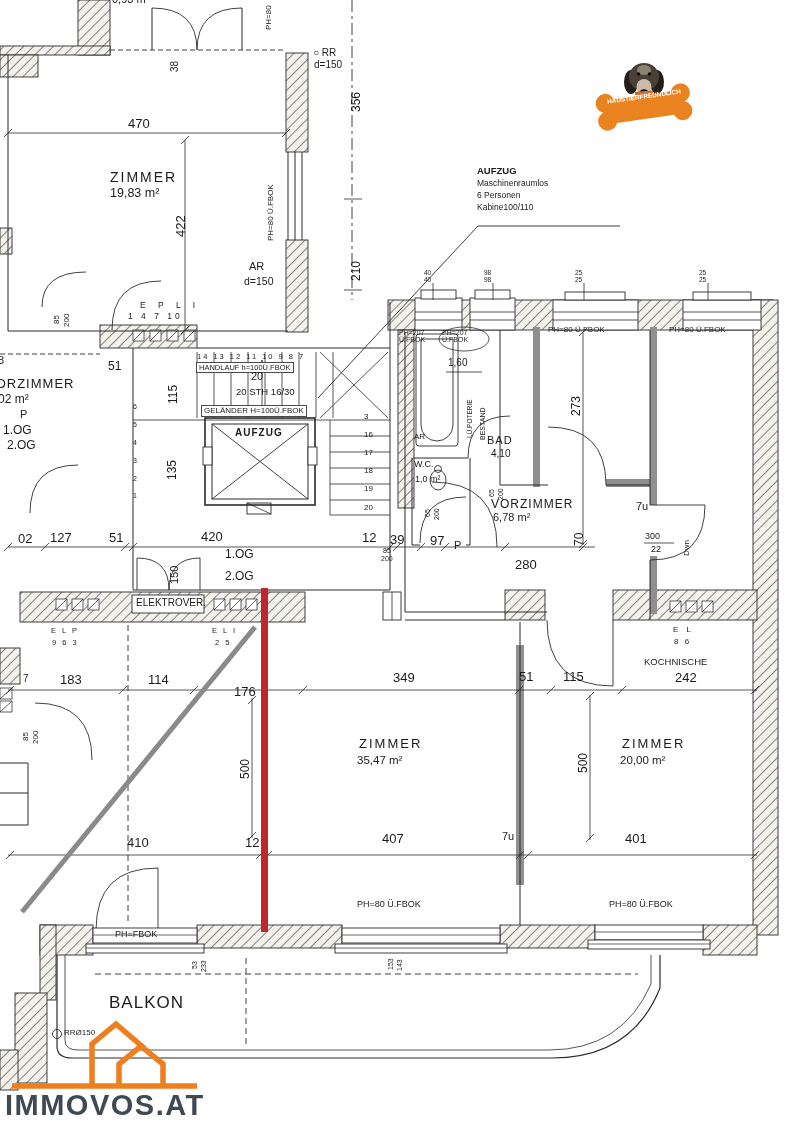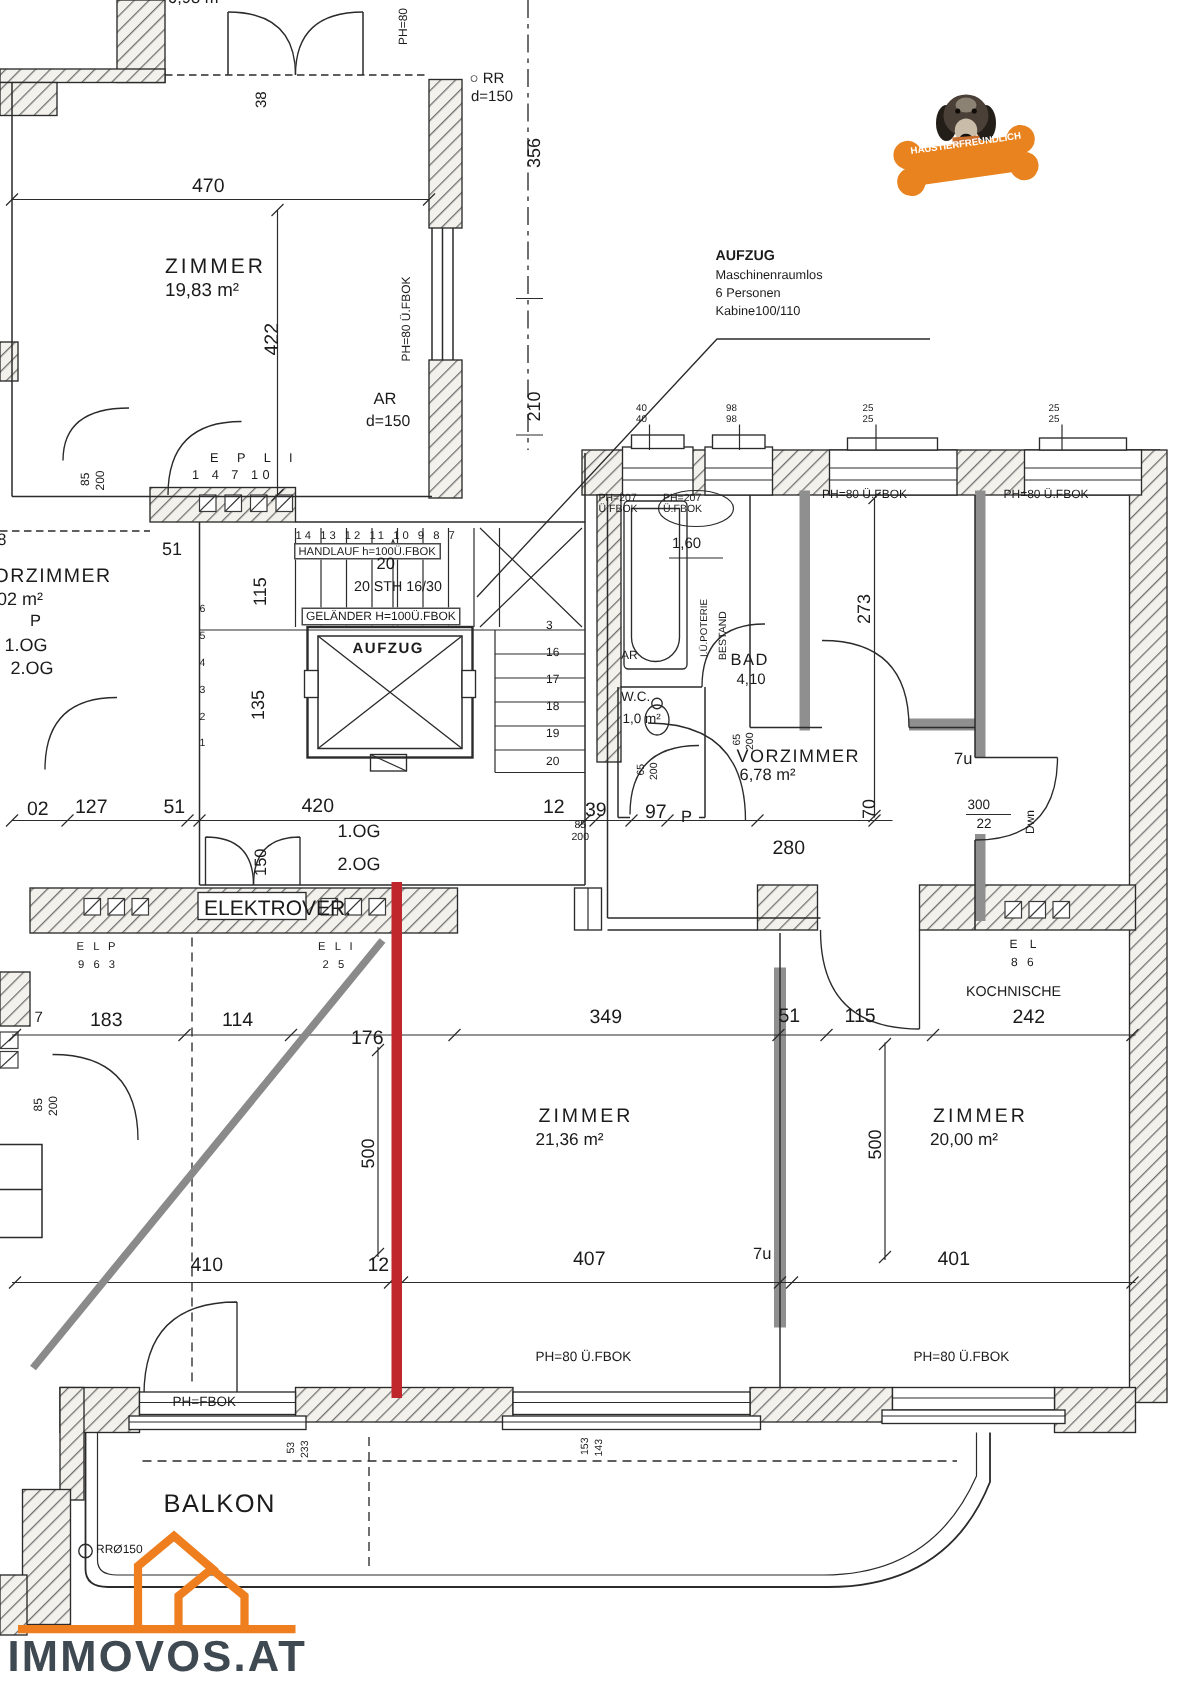--- a/index.html
+++ b/index.html
@@ -283,21 +283,21 @@
       <span class="lb" style="left: 133px; top: 403px; font-size: 7px;">6</span>
       <span class="lb" style="left: 133px; top: 421px; font-size: 7px;">5</span>
       <span class="lb" style="left: 133px; top: 439px; font-size: 7px;">4</span>
       <span class="lb" style="left: 133px; top: 457px; font-size: 7px;">3</span>
       <span class="lb" style="left: 133px; top: 475px; font-size: 7px;">2</span>
       <span class="lb" style="left: 133px; top: 492px; font-size: 7px;">1</span>
       <span class="lb" style="left: 201px; top: 530px; font-size: 13px;">420</span>
       <span class="lb" style="left: 225px; top: 548px; font-size: 12px;">1.OG</span>
       <span class="lb" style="left: 225px; top: 570px; font-size: 12px;">2.OG</span>
       <span class="lb" style="left: 169px; top: 584px; font-size: 11px; transform: rotate(-90deg);">150</span>
-      <span class="lb" style="left: 136px; top: 598px; font-size: 14px;">ELEKTROVER.</span>
+      <span class="lb" style="left: 136px; top: 598px; font-size: 10px;">ELEKTROVER.</span>
       <span class="lb" style="left: 18px; top: 532px; font-size: 13px;">02</span>
       <span class="lb" style="left: 50px; top: 531px; font-size: 13px;">127</span>
       <span class="lb" style="left: 109px; top: 531px; font-size: 13px;">51</span>
       <span class="lb" style="left: 362px; top: 531px; font-size: 13px;">12</span>
       <span class="lb" style="left: 390px; top: 533px; font-size: 13px;">39</span>
       <span class="lb" style="left: 430px; top: 534px; font-size: 13px;">97</span>
       <span class="lb" style="left: 454px; top: 540px; font-size: 11px;">P</span>
       <span class="lb" style="left: 515px; top: 530px; font-size: 13px; margin-top: 28px;">280</span>
       <span class="lb" style="left: 573px; top: 546px; font-size: 12px; transform: rotate(-90deg);">70</span>
       <span class="lb" style="left: 645px; top: 532px; font-size: 9px;">300</span>
@@ -344,21 +344,21 @@
       <span class="lb" style="left: 234px; top: 673px; font-size: 13px; margin-top: 12px;">176</span>
       <span class="lb" style="left: 393px; top: 671px; font-size: 13px;">349</span>
       <span class="lb" style="left: 519px; top: 670px; font-size: 13px;">51</span>
       <span class="lb" style="left: 563px; top: 670px; font-size: 13px;">115</span>
       <span class="lb" style="left: 23px; top: 674px; font-size: 10px;">7</span>
       <span class="lb" style="left: 51px; top: 627px; font-size: 7.5px; letter-spacing: 2px;">E L P</span>
       <span class="lb" style="left: 52px; top: 639px; font-size: 7.5px; letter-spacing: 2px;">9 6 3</span>
       <span class="lb" style="left: 212px; top: 627px; font-size: 7.5px; letter-spacing: 2px;">E L I</span>
       <span class="lb" style="left: 215px; top: 639px; font-size: 7.5px; letter-spacing: 2px;">2 5</span>
       <span class="lb" style="left: 359px; top: 737px; font-size: 13px; letter-spacing: 2px;">ZIMMER</span>
-      <span class="lb" style="left: 357px; top: 754px; font-size: 11.5px;">21,36 m²</span>
+      <span class="lb" style="left: 357px; top: 754px; font-size: 11.5px;">35,47 m²</span>
       <span class="lb" style="left: 622px; top: 737px; font-size: 13px; letter-spacing: 2px;">ZIMMER</span>
       <span class="lb" style="left: 620px; top: 754px; font-size: 11.5px;">20,00 m²</span>
       <span class="lb" style="left: 239px; top: 779px; font-size: 12px; transform: rotate(-90deg);">500</span>
       <span class="lb" style="left: 577px; top: 773px; font-size: 12px; transform: rotate(-90deg);">500</span>
       <span class="lb" style="left: 22px; top: 741px; font-size: 8px; transform: rotate(-90deg);">85</span>
       <span class="lb" style="left: 32px; top: 744px; font-size: 8px; transform: rotate(-90deg);">200</span>
       <span class="lb" style="left: 127px; top: 836px; font-size: 13px;">410</span>
       <span class="lb" style="left: 245px; top: 836px; font-size: 13px;">12</span>
       <span class="lb" style="left: 382px; top: 832px; font-size: 13px;">407</span>
       <span class="lb" style="left: 502px; top: 831px; font-size: 11px;">7u</span>

